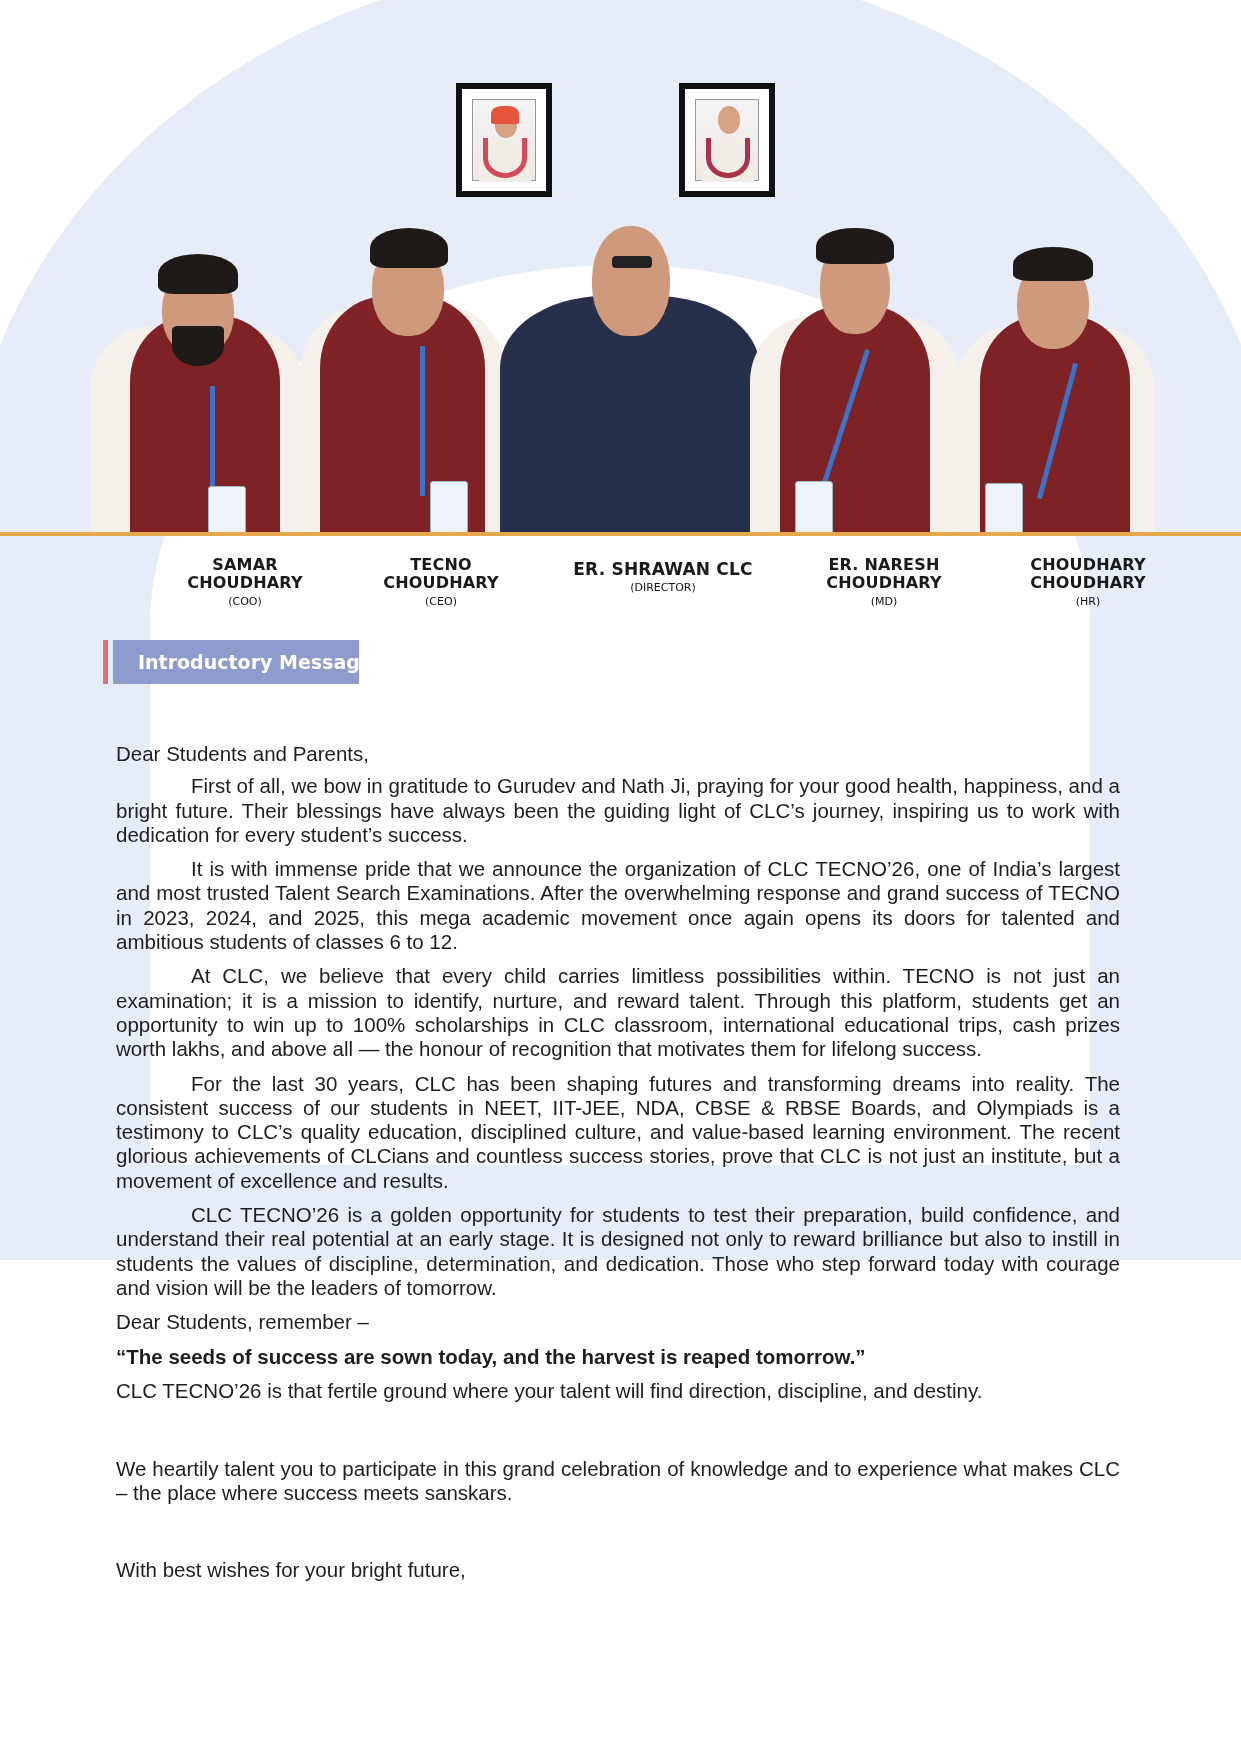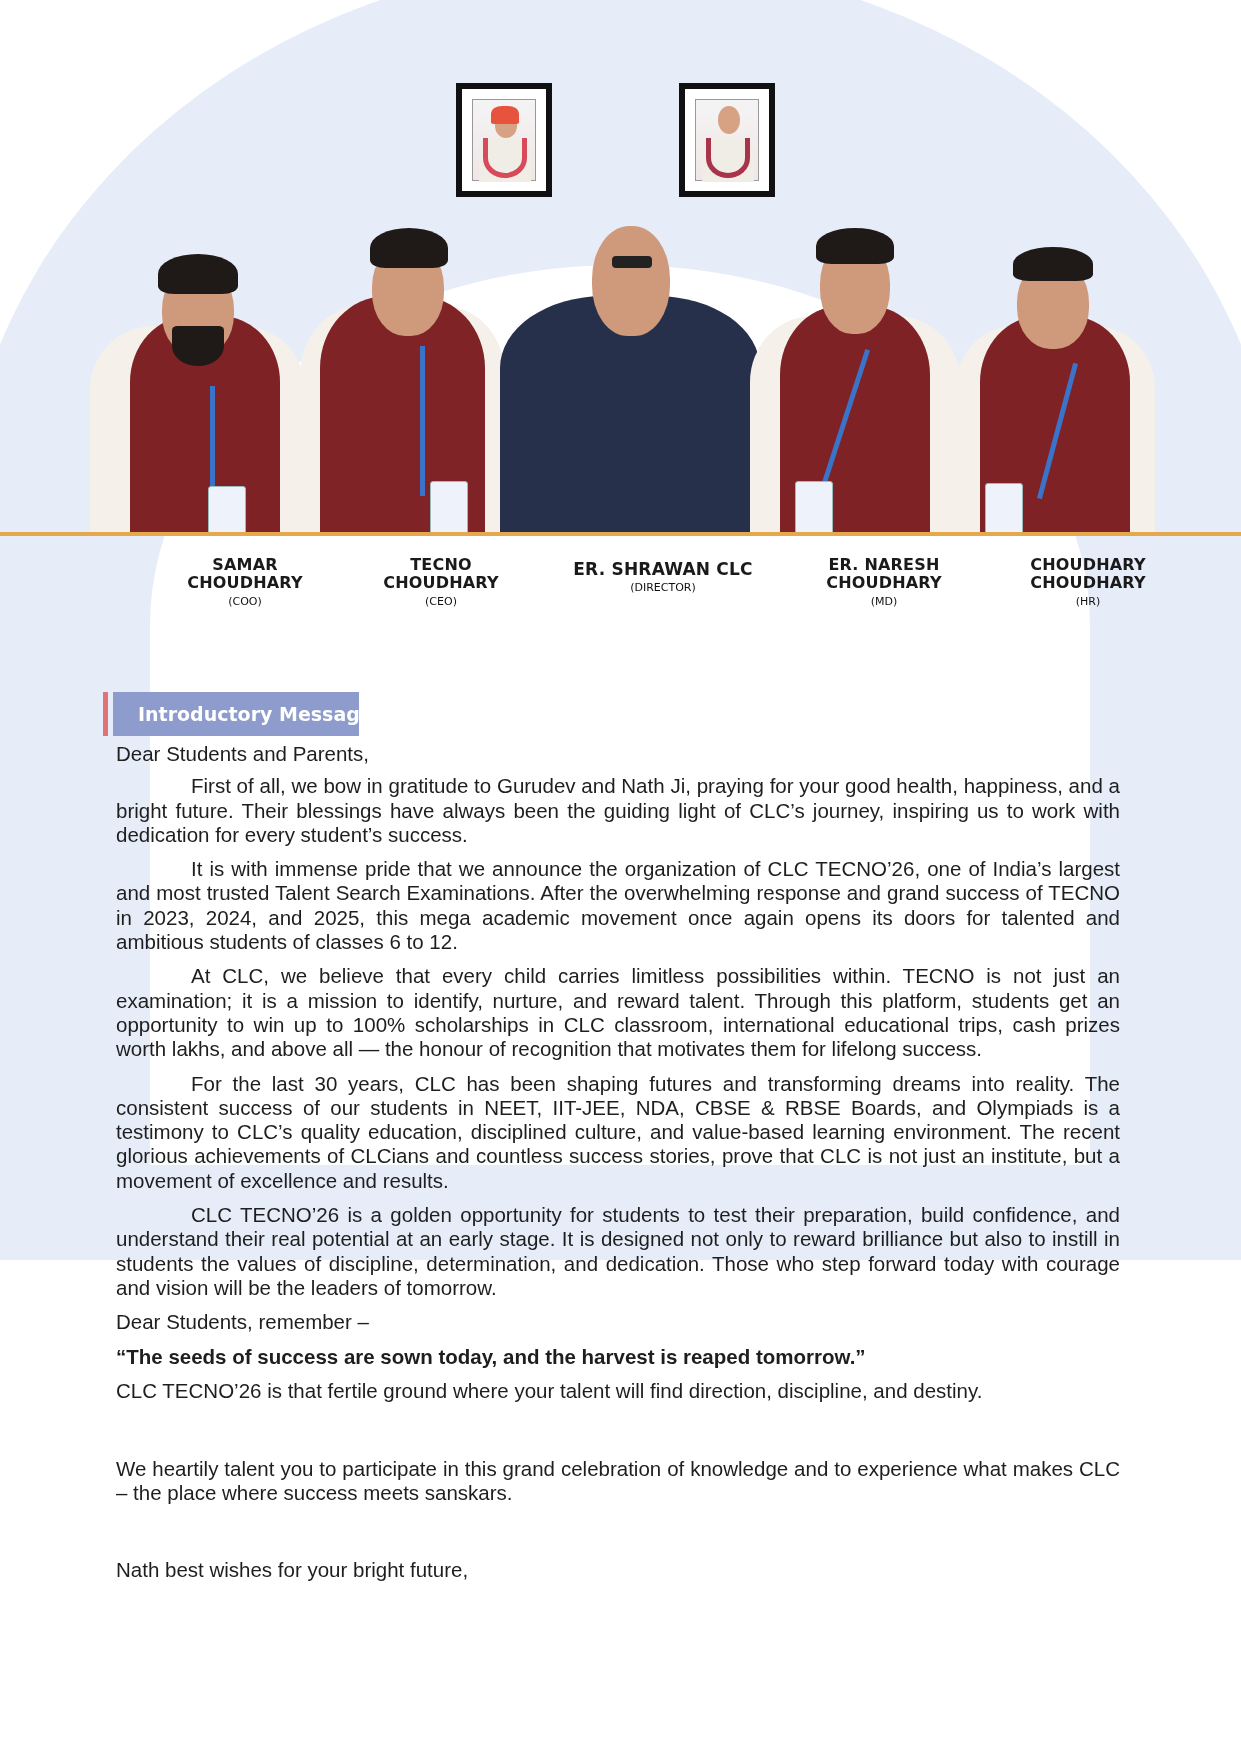--- a/index.html
+++ b/index.html
@@ -18,21 +18,21 @@
     .person .shirt { position:absolute; bottom:0; border-radius:30% 30% 0 0; background:#f5f1ea; }
     .person .head { position:absolute; border-radius:48% 48% 46% 46%; background:#cf9a7c; }
     .person .hair { position:absolute; border-radius:50% 50% 20% 20%; background:#1f1a17; }
     .person .lanyard { position:absolute; width:5px; background:#3b73c9; }
     .person .badge { position:absolute; width:36px; height:58px; background:#eef3fb; border:1px solid #9bb; border-radius:3px; }
     .gold-line { position:absolute; left:0; top:532px; width:1241px; height:4px; background:#e6a84c; }
     .names { position:absolute; left:0; top:556px; width:1241px; height:60px; }
     .name-block { position:absolute; text-align:center; transform:translateX(-50%);margin-left:48px; }
     .name-block .nm { font-family:"DejaVu Sans", sans-serif; font-weight:bold; font-size:16px; line-height:18px; color:#1a1a1a; letter-spacing:0.2px; }
     .name-block .role { font-family:"DejaVu Sans", sans-serif; font-size:11px; line-height:16px; color:#111; margin-top:2px; }
-    .section-head { position:absolute; left:103px; top:700px; height:28px; display:flex; align-items:center; }
+    .section-head { position:absolute; left:103px; top:648px; height:28px; display:flex; align-items:center; }
     .section-head .accent { width:5px; height:44px; background:#e07474; margin-right:5px; }
     .section-head .label { background:#8d9bcd; color:#ffffff; font-family:"DejaVu Sans", sans-serif; font-weight:bold; font-size:19px; height:44px; line-height:44px; padding:0 26px 0 25px; width:246px; box-sizing:border-box; white-space:nowrap; }
     .content { position:absolute; left:116px; top:742px; width:1004px; font-family:"Liberation Sans", sans-serif; font-size:20.5px; line-height:24.3px; color:#1e1e1e; }
     .content p { margin:0 0 10px 0; text-align:justify; }
     .content p.ind { text-indent:75px; }
     .content p.greet { margin-bottom:8px; }
     .content p.quote { font-weight:bold; margin-top:0; }
     .content .gap { height:44px; }
     .content .gap2 { height:42px; }
   </style>
@@ -144,14 +144,14 @@
   <p class="ind">It is with immense pride that we announce the organization of CLC TECNO’26, one of India’s largest and most trusted Talent Search Examinations. After the overwhelming response and grand success of TECNO in 2023, 2024, and 2025, this mega academic movement once again opens its doors for talented and ambitious students of classes 6 to 12.</p>
   <p class="ind">At CLC, we believe that every child carries limitless possibilities within. TECNO is not just an examination; it is a mission to identify, nurture, and reward talent. Through this platform, students get an opportunity to win up to 100% scholarships in CLC classroom, international educational trips, cash prizes worth lakhs, and above all — the honour of recognition that motivates them for lifelong success.</p>
   <p class="ind">For the last 30 years, CLC has been shaping futures and transforming dreams into reality. The consistent success of our students in NEET, IIT-JEE, NDA, CBSE &amp; RBSE Boards, and Olympiads is a testimony to CLC’s quality education, disciplined culture, and value-based learning environment. The recent glorious achievements of CLCians and countless success stories, prove that CLC is not just an institute, but a movement of excellence and results.</p>
   <p class="ind">CLC TECNO’26 is a golden opportunity for students to test their preparation, build confidence, and understand their real potential at an early stage. It is designed not only to reward brilliance but also to instill in students the values of discipline, determination, and dedication. Those who step forward today with courage and vision will be the leaders of tomorrow.</p>
   <p>Dear Students, remember –</p>
   <p class="quote">“The seeds of success are sown today, and the harvest is reaped tomorrow.”</p>
   <p>CLC TECNO’26 is that fertile ground where your talent will find direction, discipline, and destiny.</p>
   <div class="gap"></div>
   <p>We heartily talent you to participate in this grand celebration of knowledge and to experience what makes CLC – the place where success meets sanskars.</p>
   <div class="gap2"></div>
-  <p>Nath best wishes for your bright future,</p>
+  <p>With best wishes for your bright future,</p>
 </div>
 
 </body></html>

